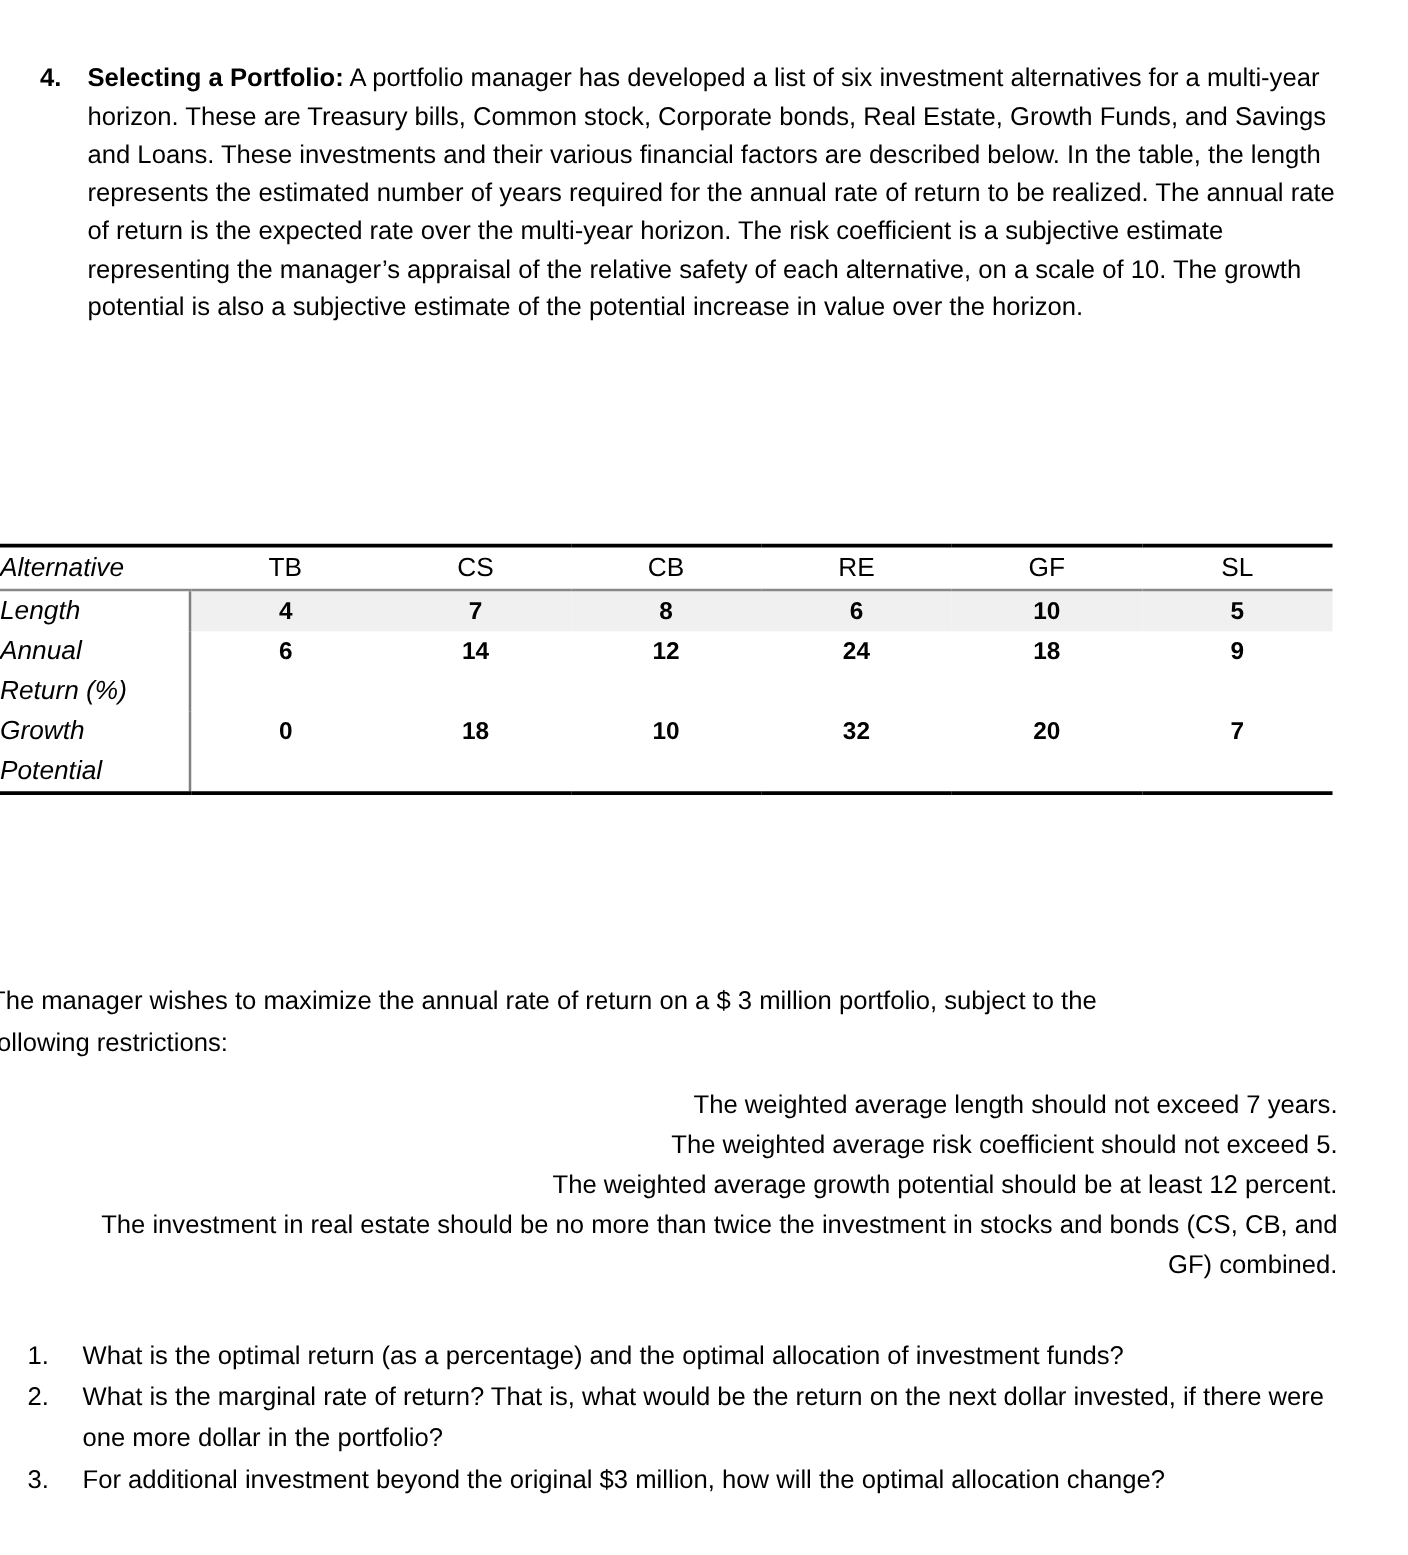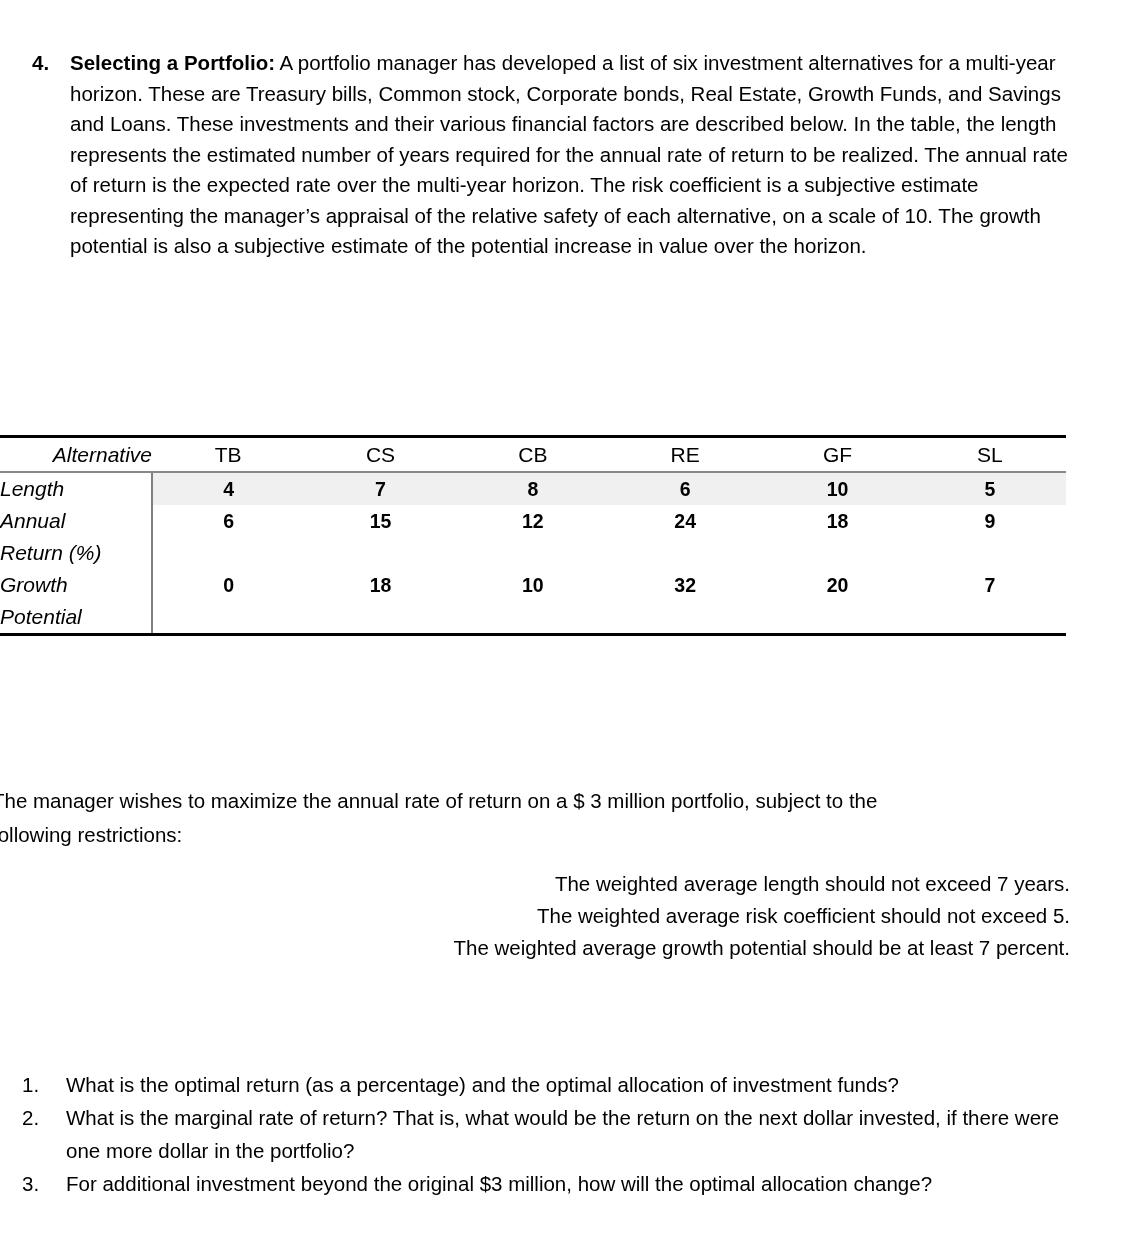--- a/index.html
+++ b/index.html
@@ -61,21 +61,21 @@
     text-align: left;
     font-style: italic;
     font-size: 21px;
     line-height: 32px;
     padding-right: 6px;
     border-right: 2px solid #808080;
     font-weight: normal;
   }
   .head-label {
     width: 152px;
-    text-align: right;
+    text-align: left;
     font-style: italic;
     font-size: 21px;
     line-height: 33px;
     padding-left: 2px;
     font-weight: normal;
     border-right: none;
   }
   .col-head {
     text-align: center;
     font-size: 21px;
@@ -183,21 +183,21 @@
       <td class="cell-val">10</td>
       <td class="cell-val">5</td>
     </tr>
 
     <tr>
       <td class="row-label">
         <div>Annual</div>
         <div>Return (%)</div>
       </td>
       <td class="cell-val">6</td>
-      <td class="cell-val">15</td>
+      <td class="cell-val">14</td>
       <td class="cell-val">12</td>
       <td class="cell-val">24</td>
       <td class="cell-val">18</td>
       <td class="cell-val">9</td>
     </tr>
 
 
     <tr class="bottom-rule">
       <td class="row-label">
         <div>Growth</div>
@@ -215,21 +215,22 @@
 </table>
 
 <div class="mid-para">
   <div>The manager wishes to maximize the annual rate of return on a $ 3 million portfolio, subject to the</div>
   <div>following restrictions:</div>
 </div>
 
 <div class="restrictions">
   <div class="restriction-item">The weighted average length should not exceed 7 years.</div>
   <div class="restriction-item">The weighted average risk coefficient should not exceed 5.</div>
-  <div class="restriction-item">The weighted average growth potential should be at least 7 percent.</div>
+  <div class="restriction-item">The weighted average growth potential should be at least 12 percent.</div>
+  <div class="restriction-item">The investment in real estate should be no more than twice the investment in stocks and bonds (CS, CB, and GF) combined.</div>
 </div>
 
 <div class="questions">
   <div class="q-row">
     <div class="q-num">1.</div>
     <div class="q-text">What is the optimal return (as a percentage) and the optimal allocation of investment funds?</div>
   </div>
   <div class="q-row">
     <div class="q-num">2.</div>
     <div class="q-text">What is the marginal rate of return? That is, what would be the return on the next dollar invested, if there were one more dollar in the portfolio?</div>

